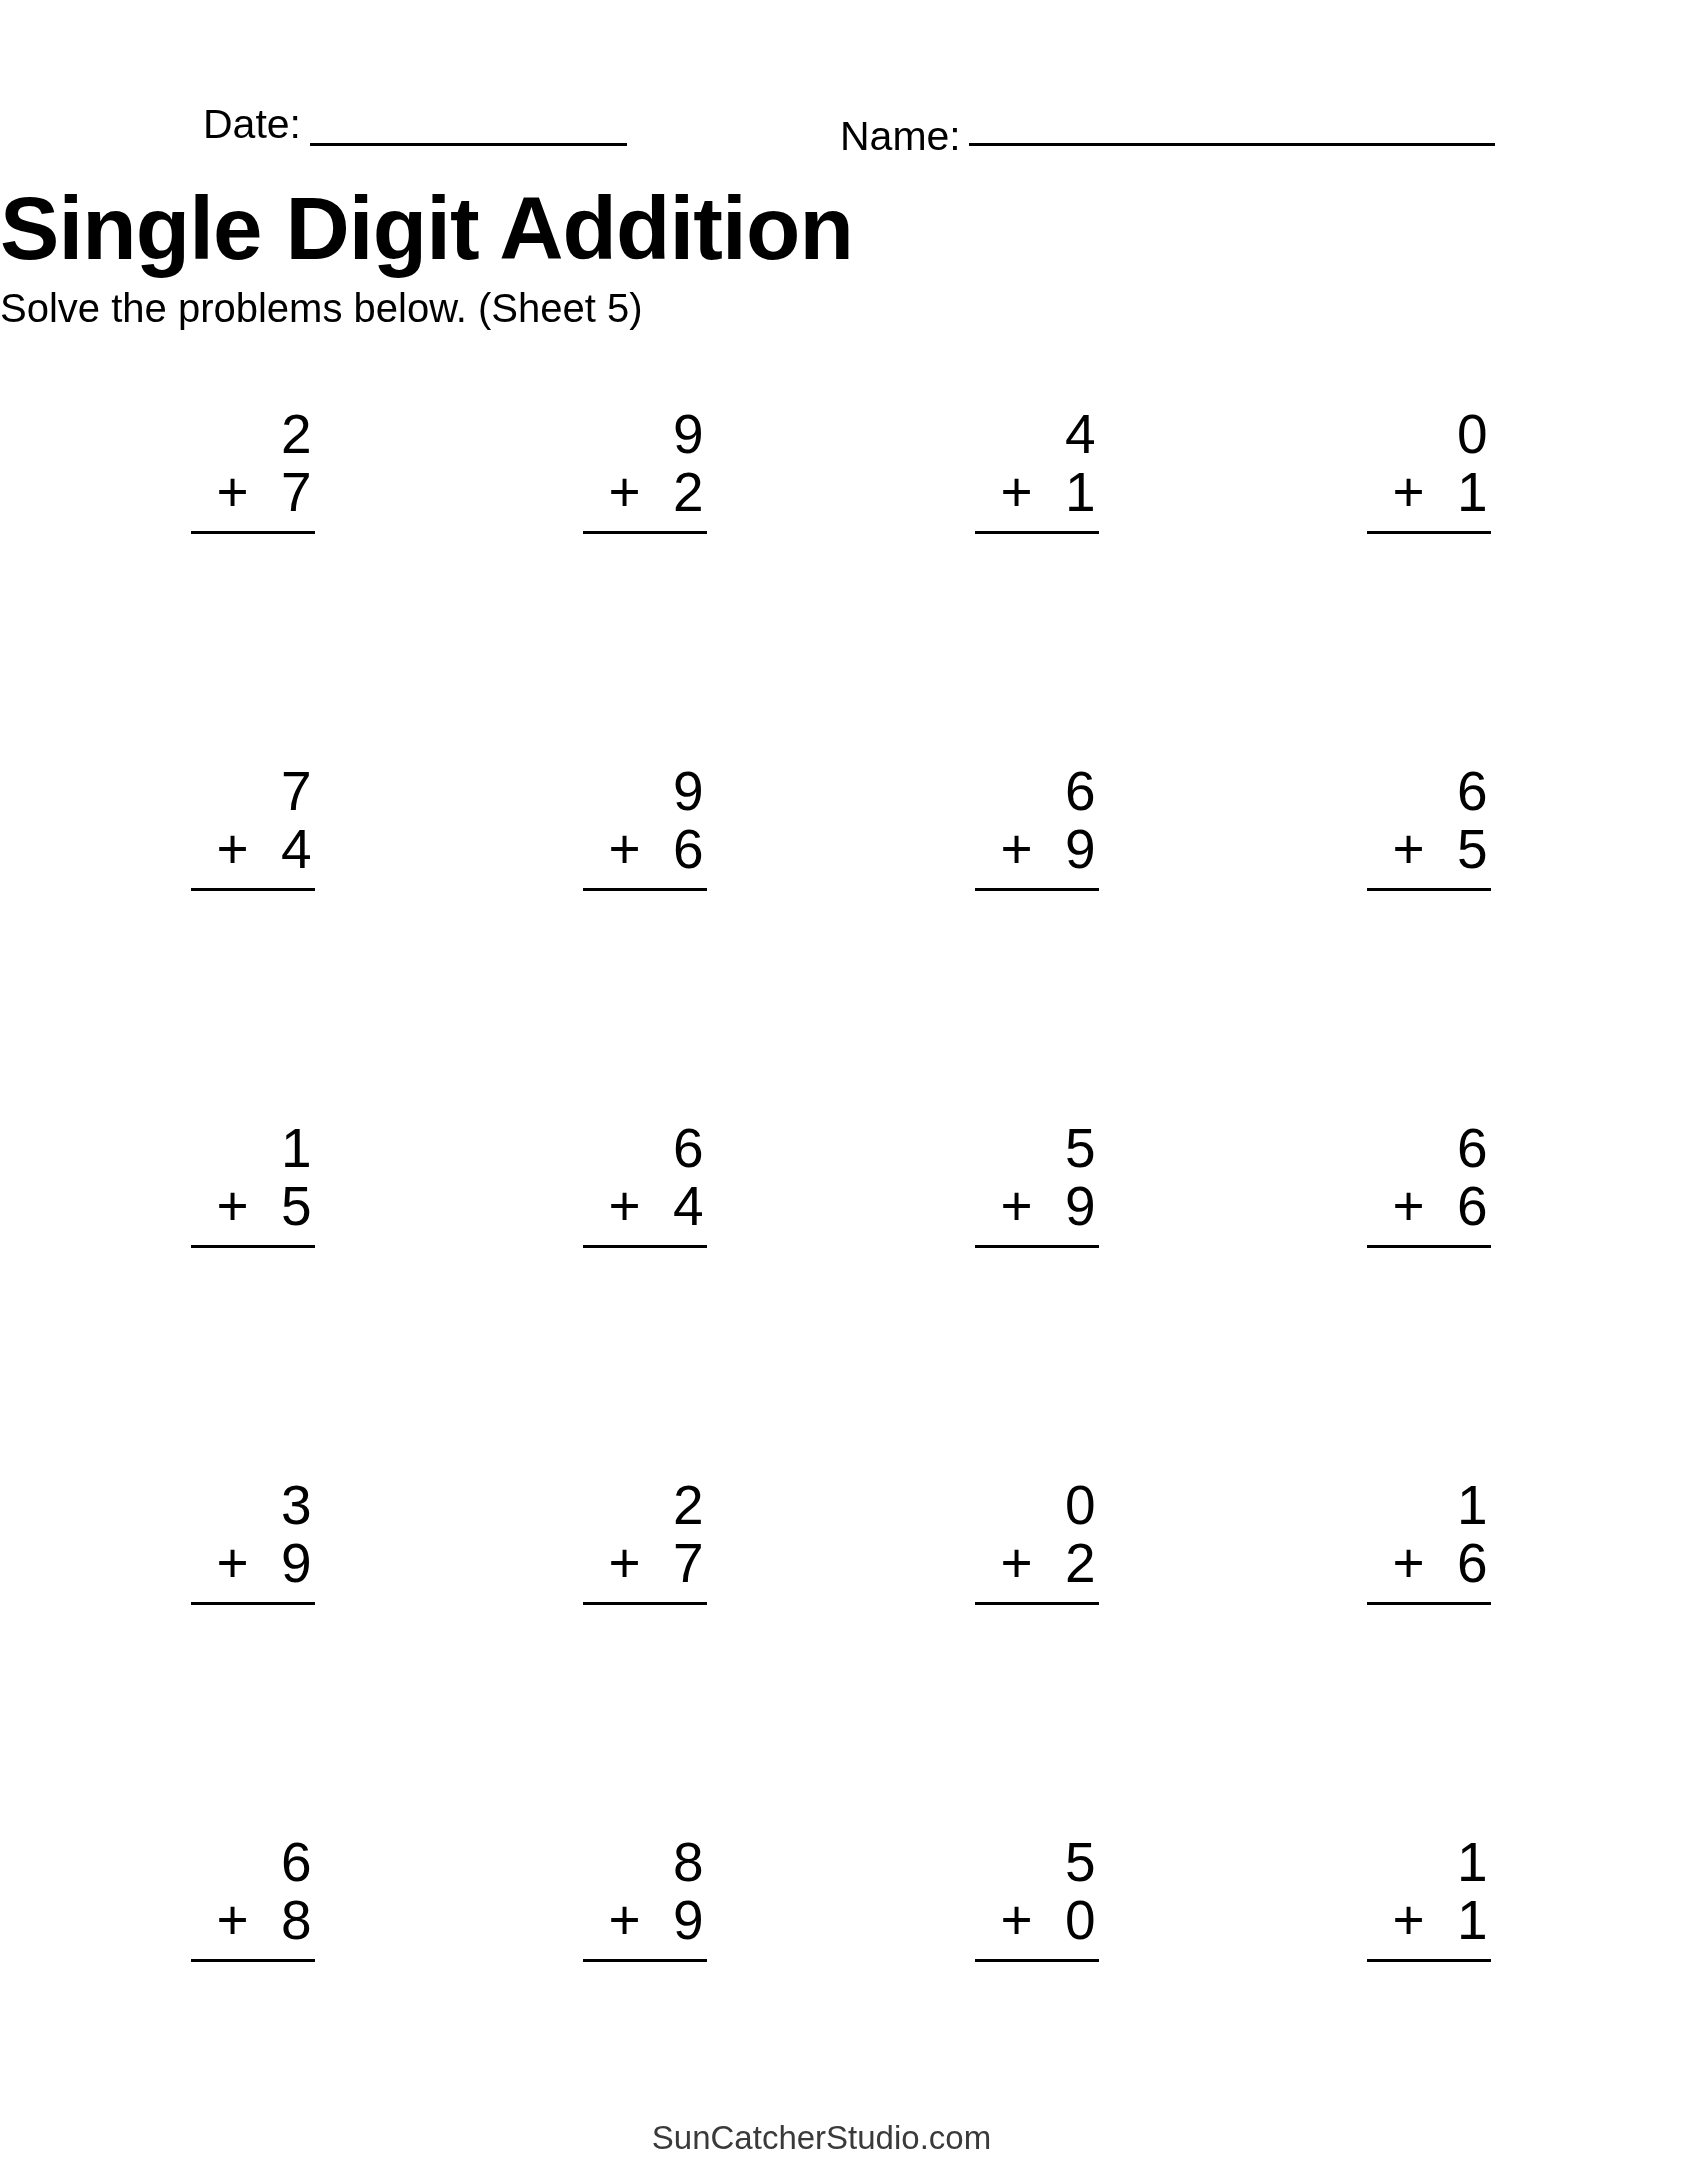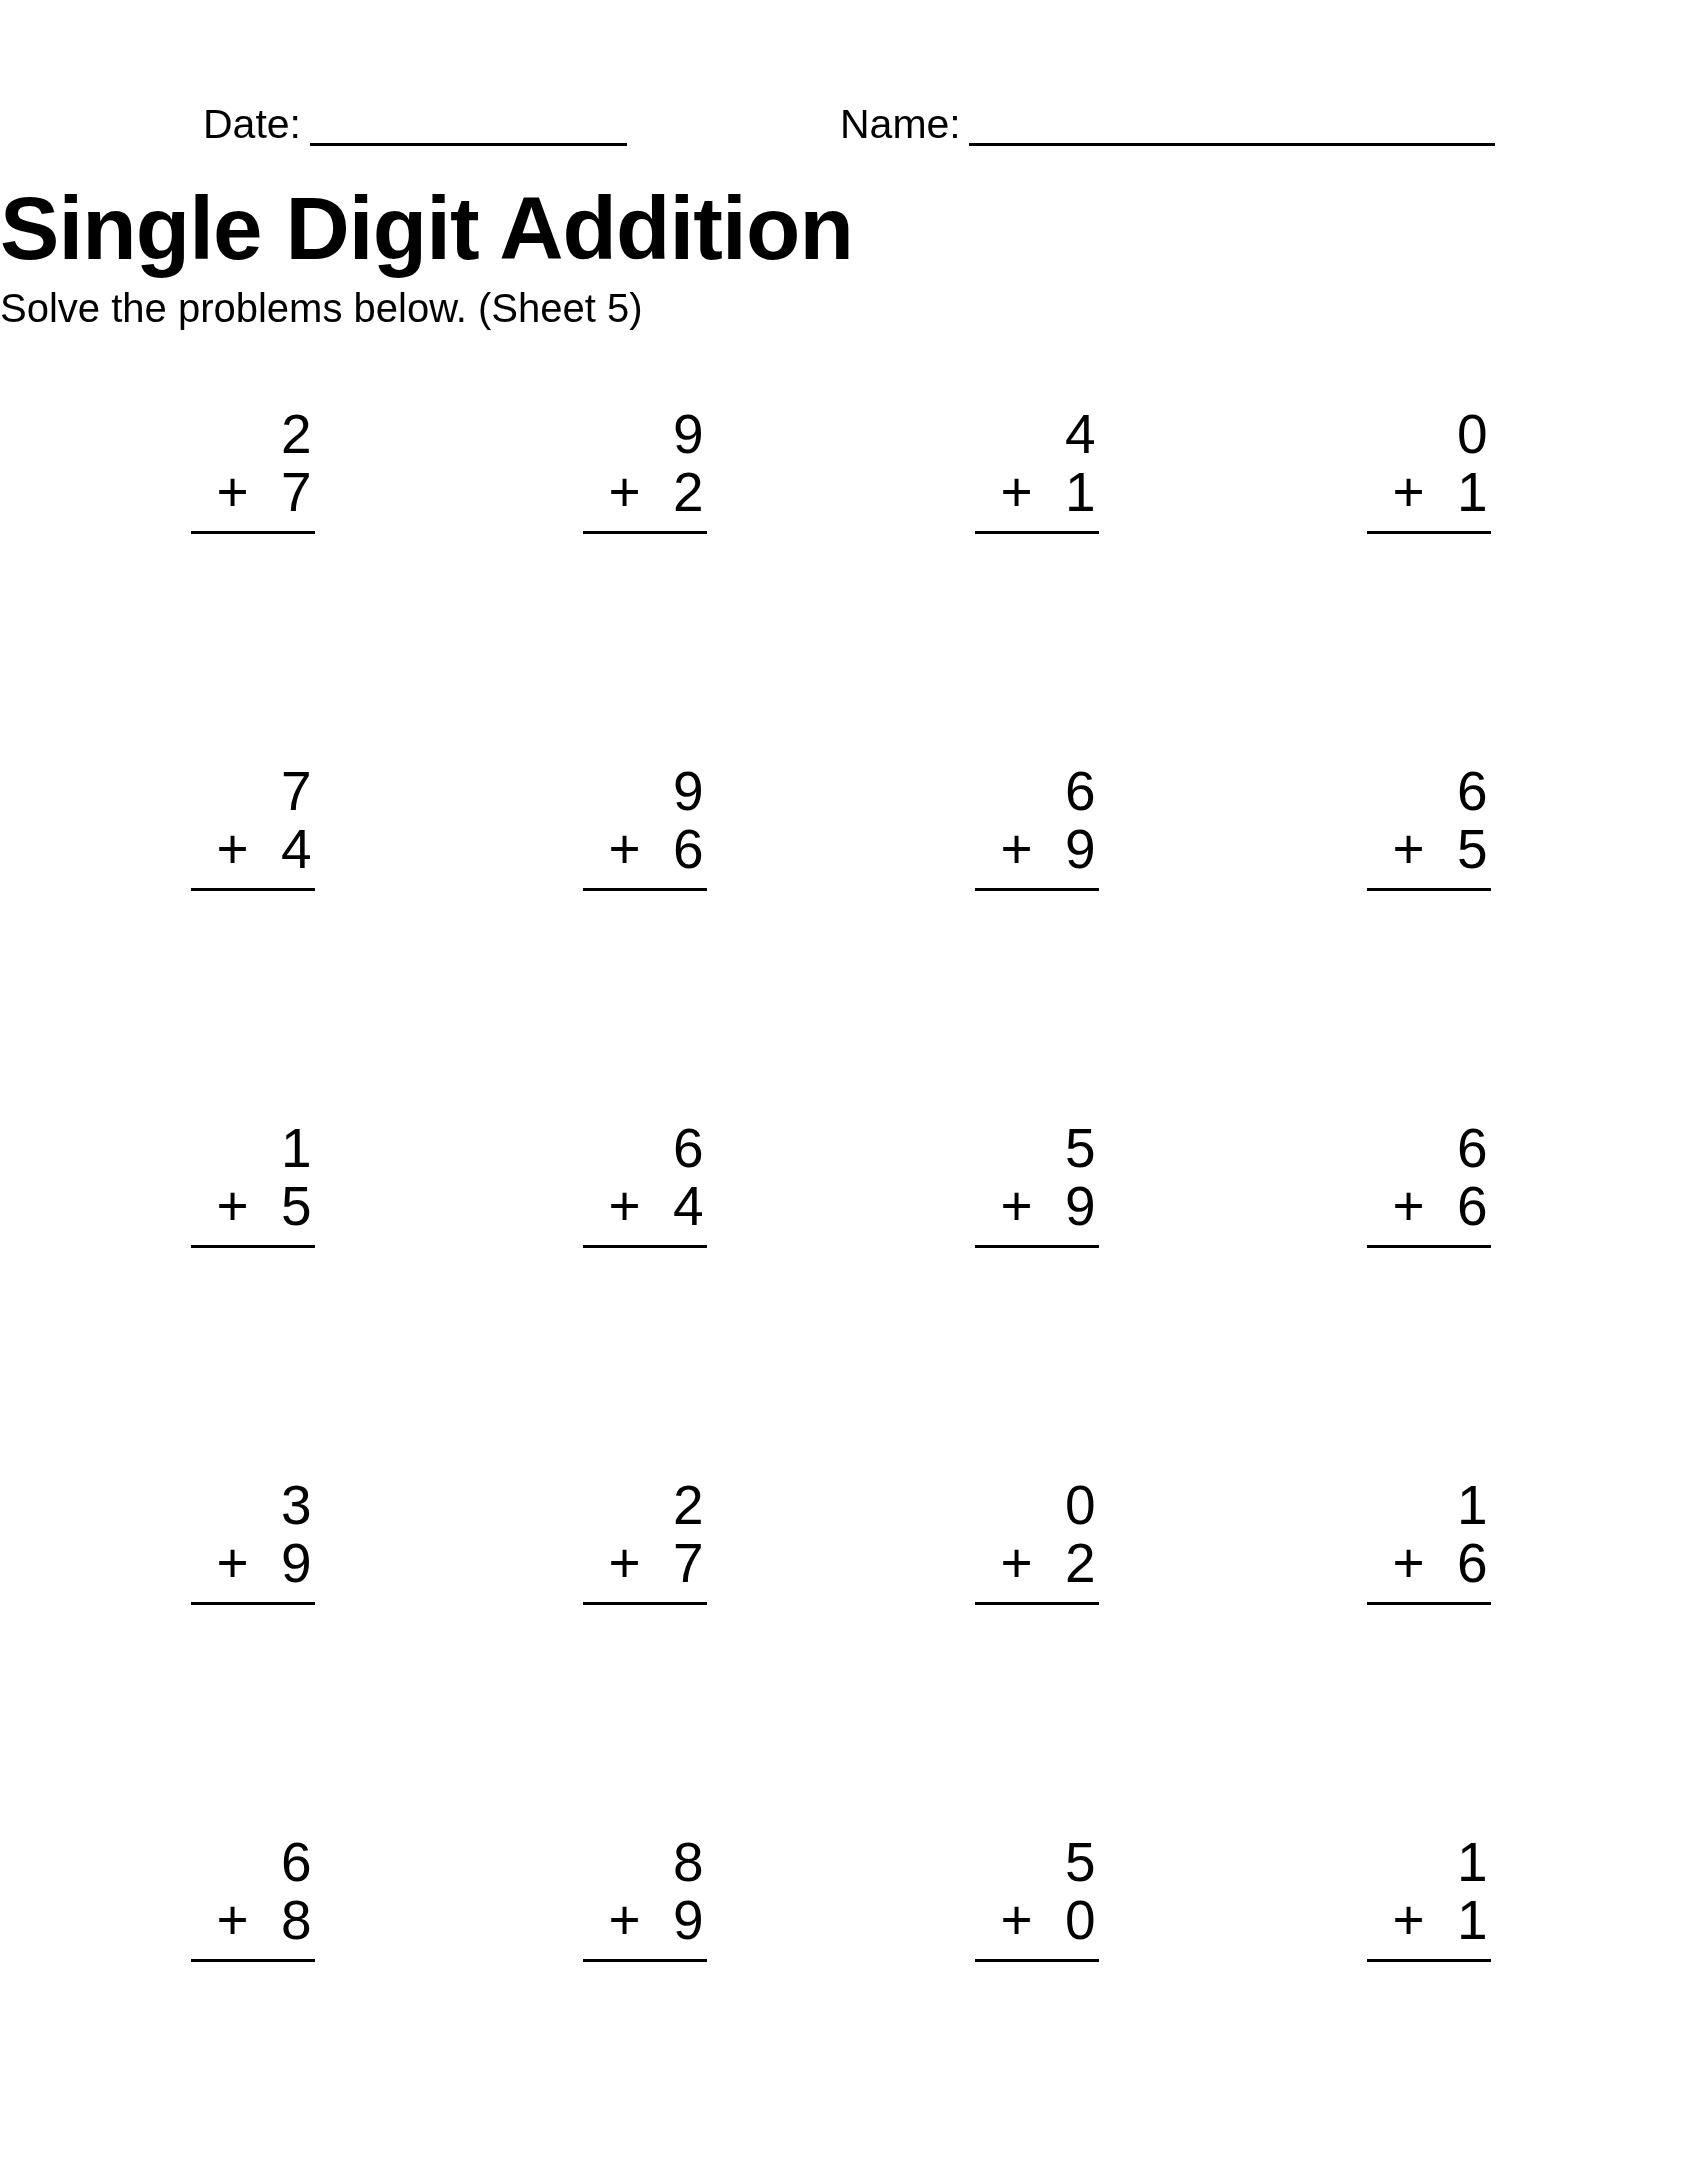--- a/index.html
+++ b/index.html
@@ -18,21 +18,21 @@
   }
 
   
   .hdr-label {
     position: absolute;
     font-size: 41px;
     line-height: 41px;
     white-space: nowrap;
   }
   #date-label { left: 203px; top: 104px; }
-  #name-label { left: 840px; top: 104px; }
+  #name-label { left: 840px; top: 116px; }
   .hdr-line {
     position: absolute;
     height: 0;
     border-top: 3.4px solid #000000;
   }
   #date-line { left: 310px; top: 143px; width: 317px; }
   #name-line { left: 969px; top: 143px; width: 526px; }
 
   
   .title {
@@ -286,15 +286,16 @@
   <div class="problem">
     <div class="op-top">1</div>
     <div class="op-bottom">
       <span class="plus">+</span>
       <span class="bnum">1</span>
     </div>
     <div class="answer-line"></div>
   </div>
 </div>
 
+  <div class="footer">SunCatcherStudio.com</div>
 
 </div>
 
 
 </body></html>

